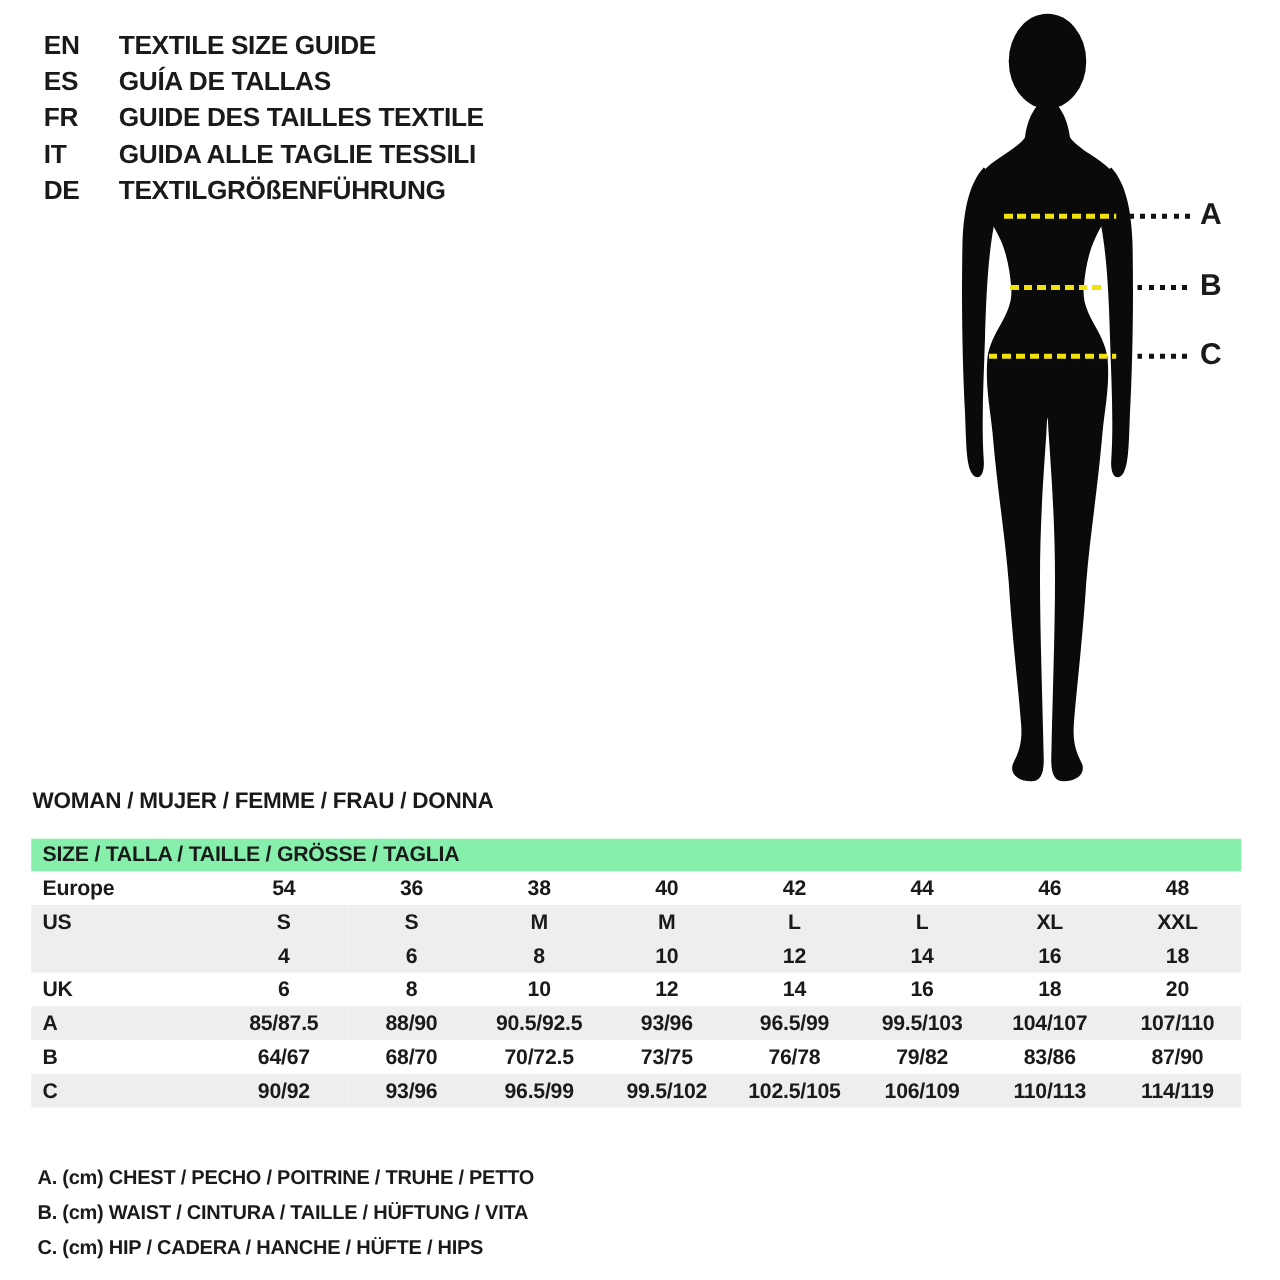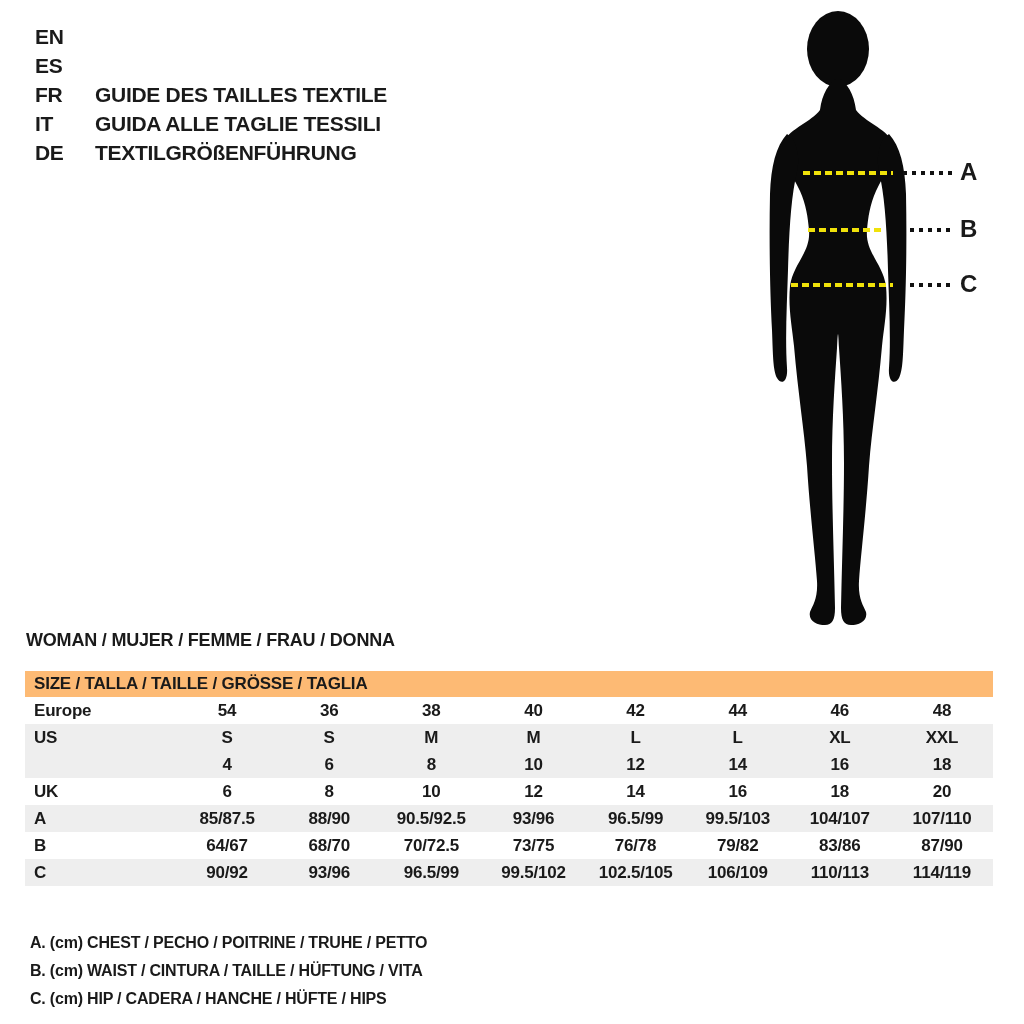--- a/index.html
+++ b/index.html
@@ -30,23 +30,25 @@
   
   .legend-block{position:absolute;left:30px;top:929px;}
   .legend-line{line-height:28px;font-size:16px;font-weight:bold;white-space:nowrap;letter-spacing:-0.2px;}
 </style>
 </head>
 <body>
 
 <div class="lang-block">
     <div class="lang-row">
       <span class="lang-code">EN</span>
+      <span class="lang-title">TEXTILE SIZE GUIDE</span>
     </div>
     <div class="lang-row">
       <span class="lang-code">ES</span>
+      <span class="lang-title">GUÍA DE TALLAS</span>
     </div>
     <div class="lang-row">
       <span class="lang-code">FR</span>
       <span class="lang-title">GUIDE DES TAILLES TEXTILE</span>
     </div>
     <div class="lang-row">
       <span class="lang-code">IT</span>
       <span class="lang-title">GUIDA ALLE TAGLIE TESSILI</span>
     </div>
     <div class="lang-row">
@@ -119,21 +121,21 @@
       <div class="measure-letter" style="left: 960px; top: 217px; color: rgb(26, 26, 26);">B</div>
       <div class="measure-dash" style="left: 791px; top: 283px; width: 102px; background: repeating-linear-gradient(90deg, rgb(240, 226, 10) 0px, rgb(240, 226, 10) 7px, transparent 7px, transparent 11px);"></div>
       <div class="measure-dots" style="left: 910px; top: 283px; width: 43px; background: repeating-linear-gradient(90deg, rgb(17, 17, 17) 0px, rgb(17, 17, 17) 4px, transparent 4px, transparent 9px);"></div>
       <div class="measure-letter" style="left: 960px; top: 272px; color: rgb(26, 26, 26);">C</div>
     </div>
 </div>
 
 <div class="section-title">WOMAN / MUJER / FEMME / FRAU / DONNA</div>
 
 <div class="size-table-wrap">
-  <div class="size-table-header" style="background: #fdba74;">SIZE / TALLA / TAILLE / GRÖSSE / TAGLIA</div>
+  <div class="size-table-header" style="background: #86efac;">SIZE / TALLA / TAILLE / GRÖSSE / TAGLIA</div>
   <table class="size-table">
     <tbody id="size-table-body">
         <tr>
           <td class="row-label">Europe</td>
           <td>54</td>
           <td>36</td>
           <td>38</td>
           <td>40</td>
           <td>42</td>
           <td>44</td>

